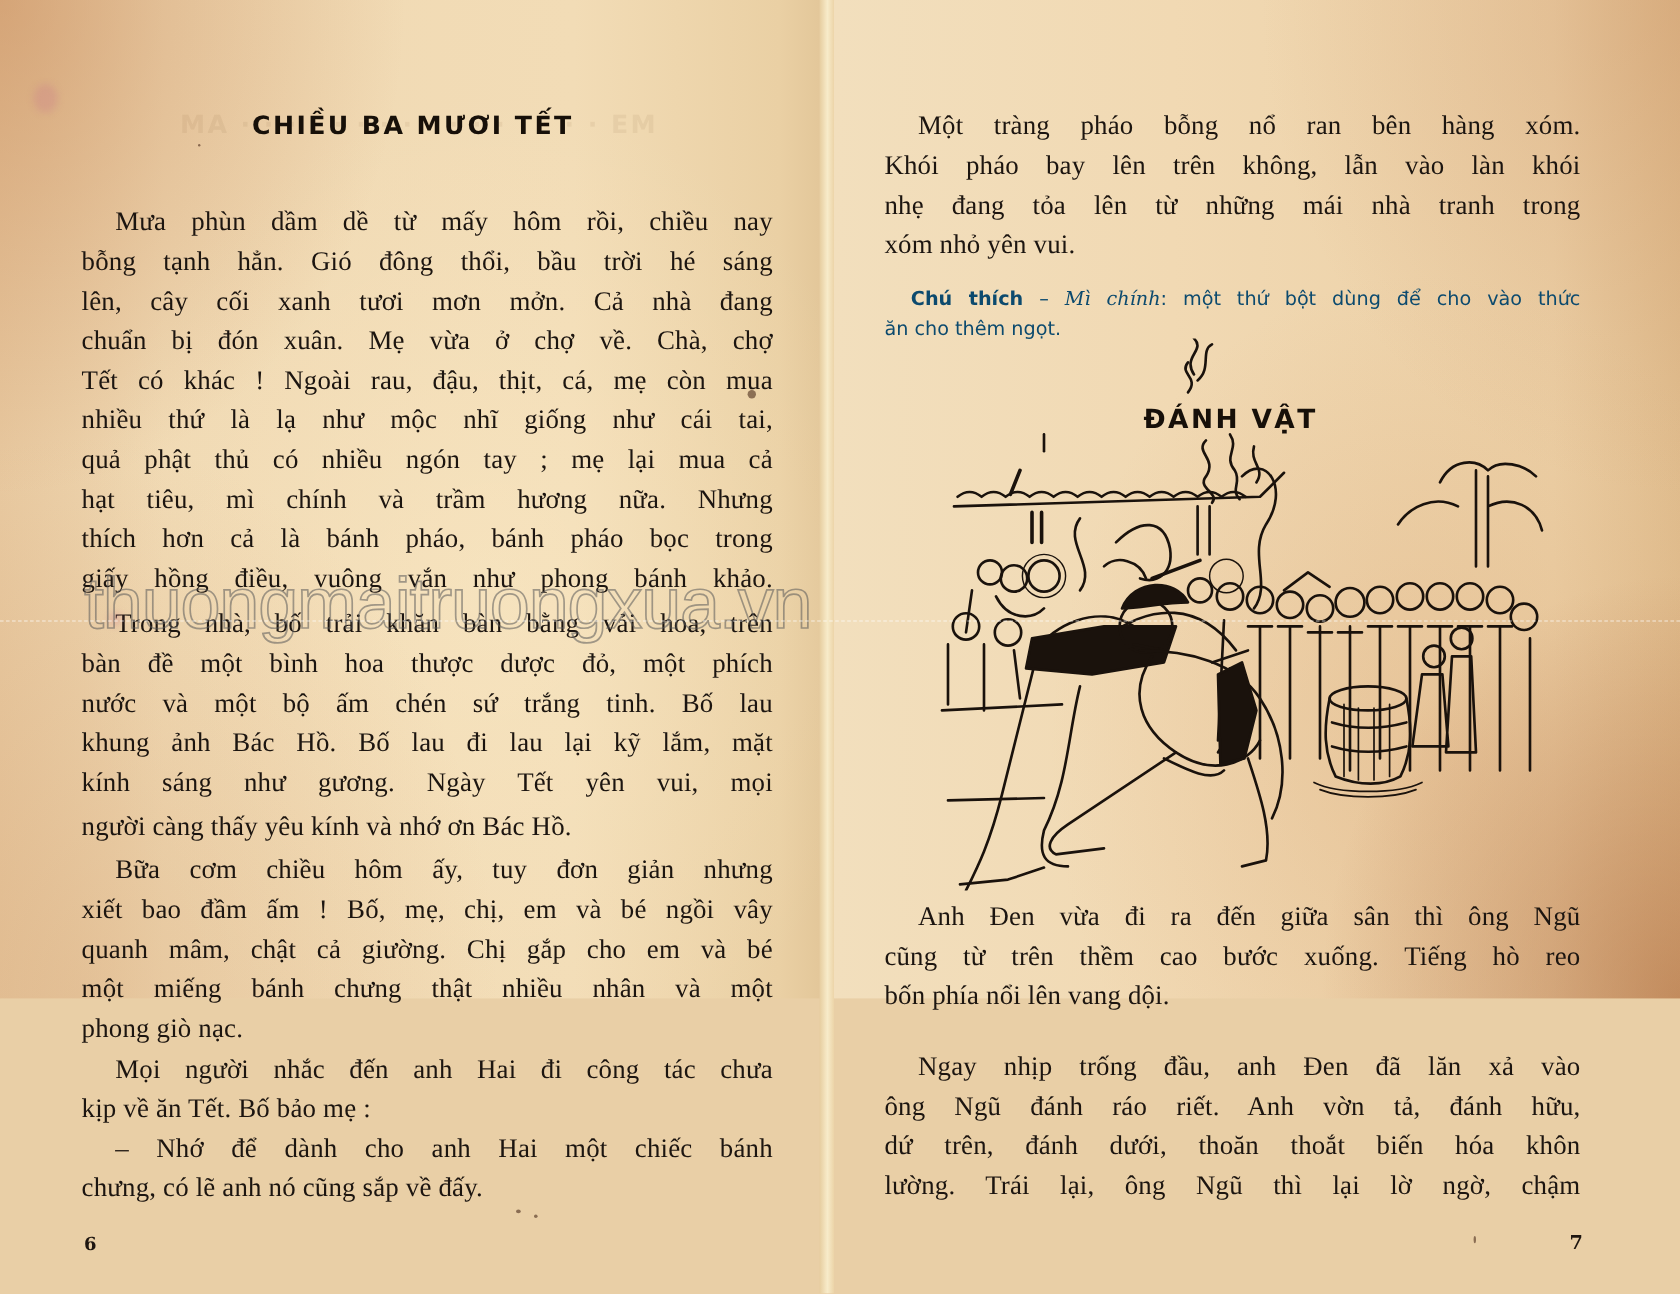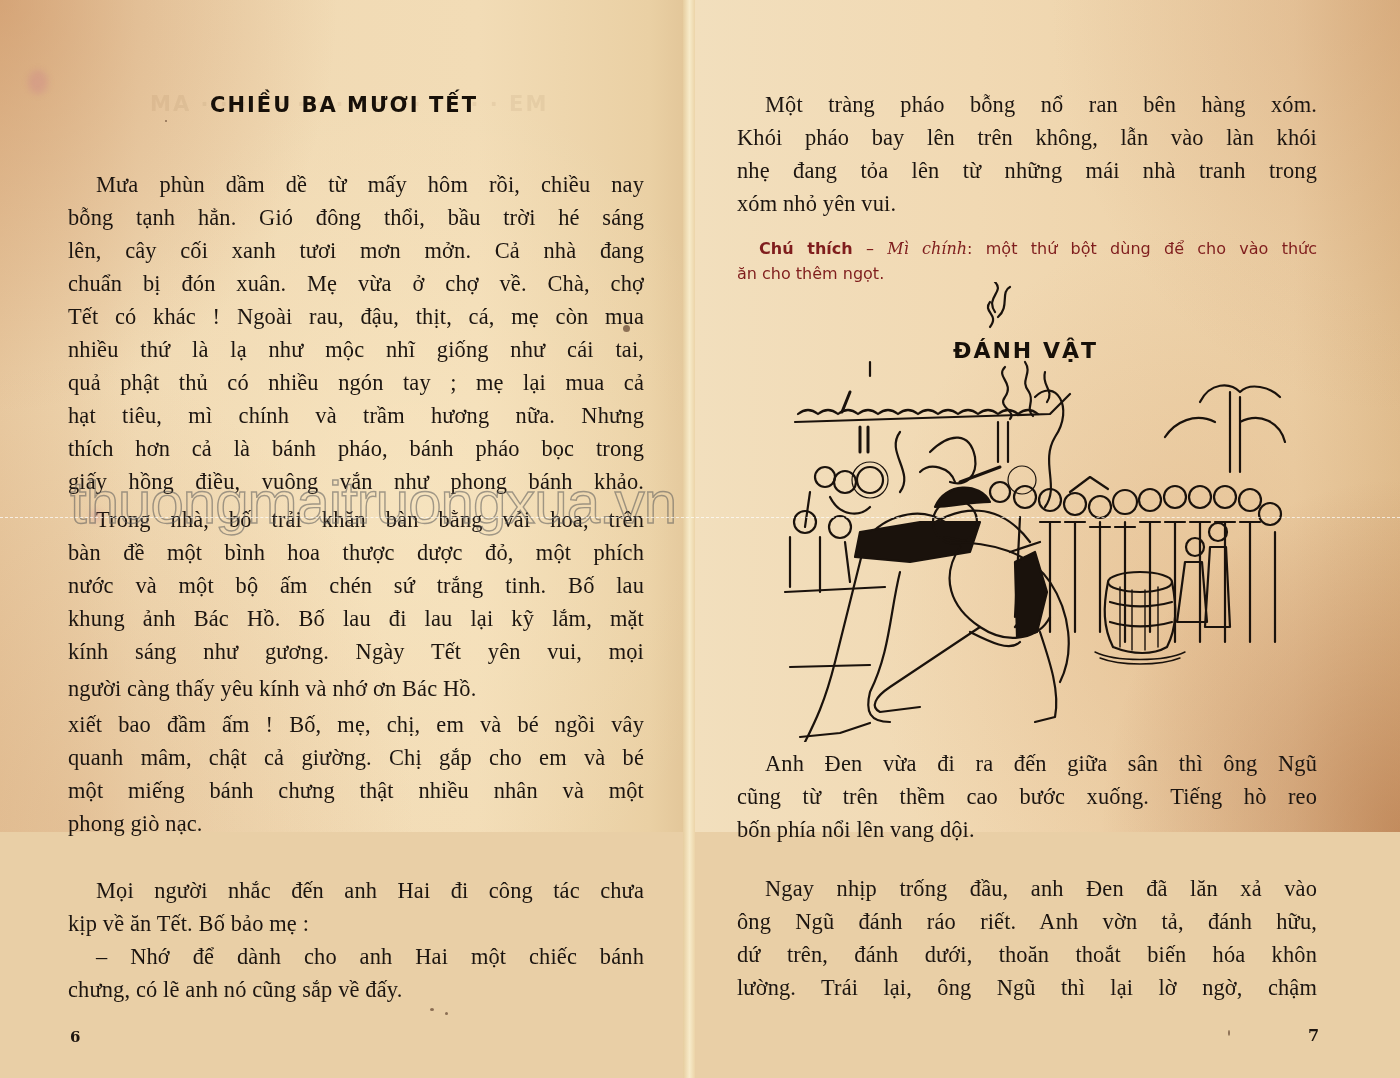--- a/index.html
+++ b/index.html
@@ -95,21 +95,21 @@
     .right-col { left: 737px; width: 580px; }
 
     .note {
       position: absolute;
       left: 737px;
       top: 236px;
       width: 580px;
       font-size: 16px;
       line-height: 25px;
       font-family: "DejaVu Sans", "Liberation Sans", sans-serif;
-      color: #7f1d1d;
+      color: #0c4a6e;
     }
     .note .line { display: block; white-space: nowrap; }
     .note .line.first { padding-left: 22px; text-align: justify; text-align-last: justify; }
     .note .label { font-weight: bold; }
     .note .term { font-style: italic; font-family: "DejaVu Serif", serif; }
 
     .page-num {
       position: absolute;
       font-family: "DejaVu Serif", serif;
       font-weight: bold;
@@ -185,20 +185,21 @@
     <div class="para left-col" style="top:503px;">
       <span class="line indent">Trong nhà, bố trải khăn bàn bằng vải hoa, trên</span>
       <span class="line">bàn đề một bình hoa thược dược đỏ, một phích</span>
       <span class="line">nước và một bộ ấm chén sứ trắng tinh. Bố lau</span>
       <span class="line">khung ảnh Bác Hồ. Bố lau đi lau lại kỹ lắm, mặt</span>
       <span class="line">kính sáng như gương. Ngày Tết yên vui, mọi</span>
       <span class="line last" style="margin-top:4px;">người càng thấy yêu kính và nhớ ơn Bác Hồ.</span>
     </div>
 
     <div class="para left-col" style="top:708px;">
+      <span class="line indent">Bữa cơm chiều hôm ấy, tuy đơn giản nhưng</span>
       <span class="line">xiết bao đầm ấm ! Bố, mẹ, chị, em và bé ngồi vây</span>
       <span class="line">quanh mâm, chật cả giường. Chị gắp cho em và bé</span>
       <span class="line">một miếng bánh chưng thật nhiều nhân và một</span>
       <span class="line last">phong giò nạc.</span>
     </div>
 
     <div class="para left-col" style="top:874px;">
       <span class="line indent">Mọi người nhắc đến anh Hai đi công tác chưa</span>
       <span class="line last">kịp về ăn Tết. Bố bảo mẹ :</span>
     </div>

